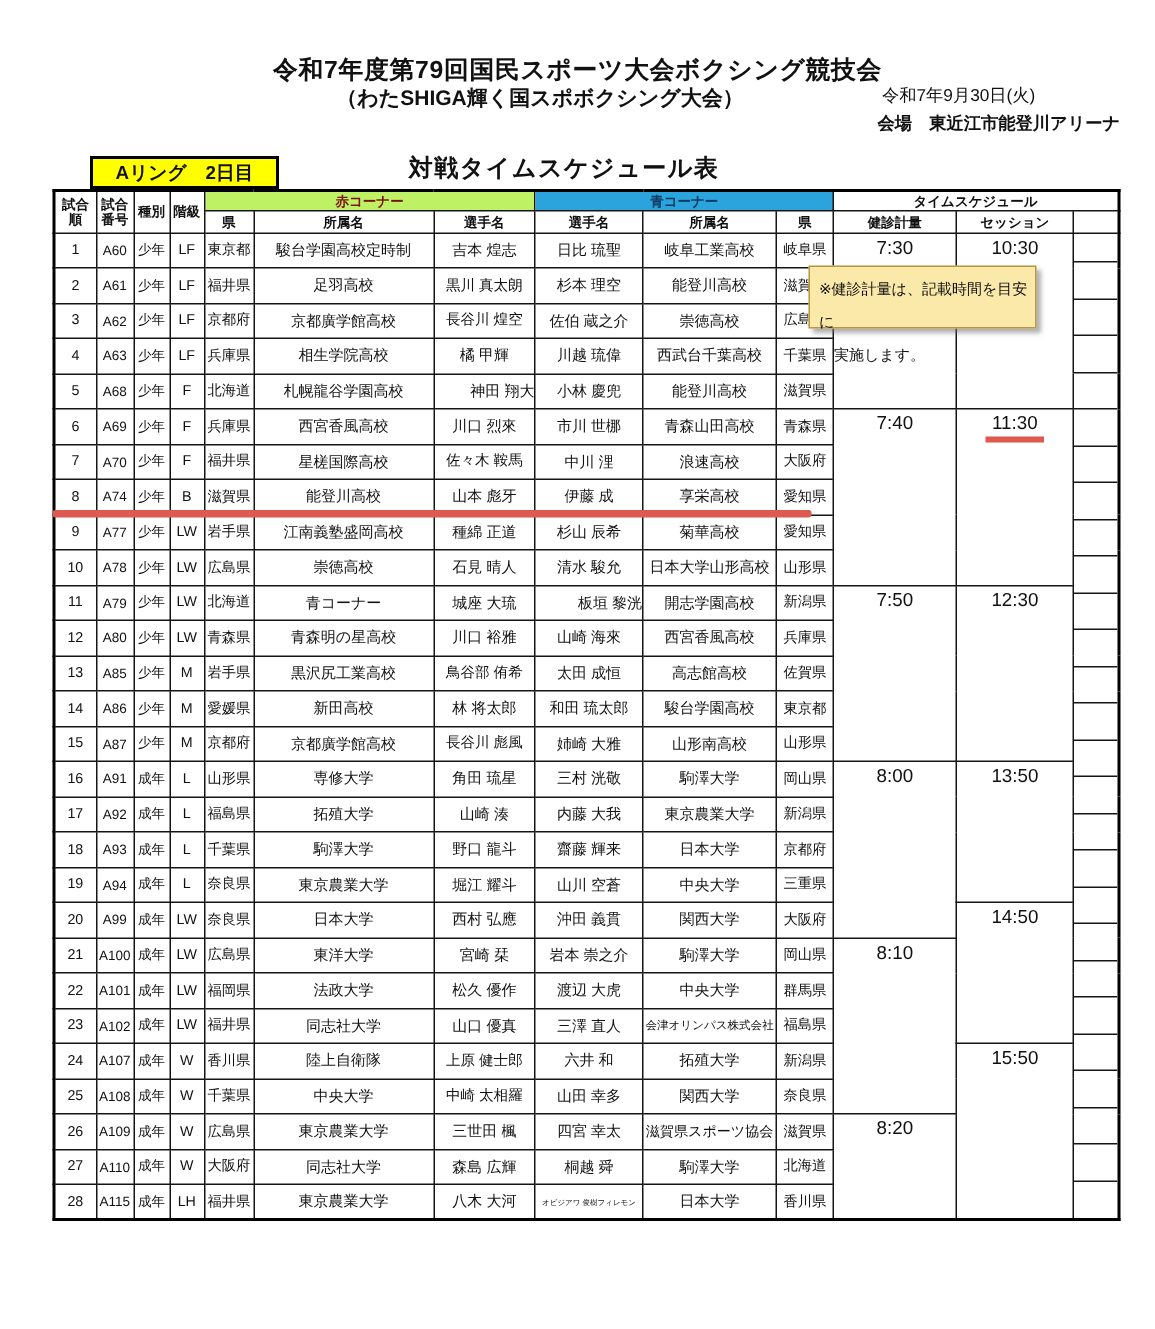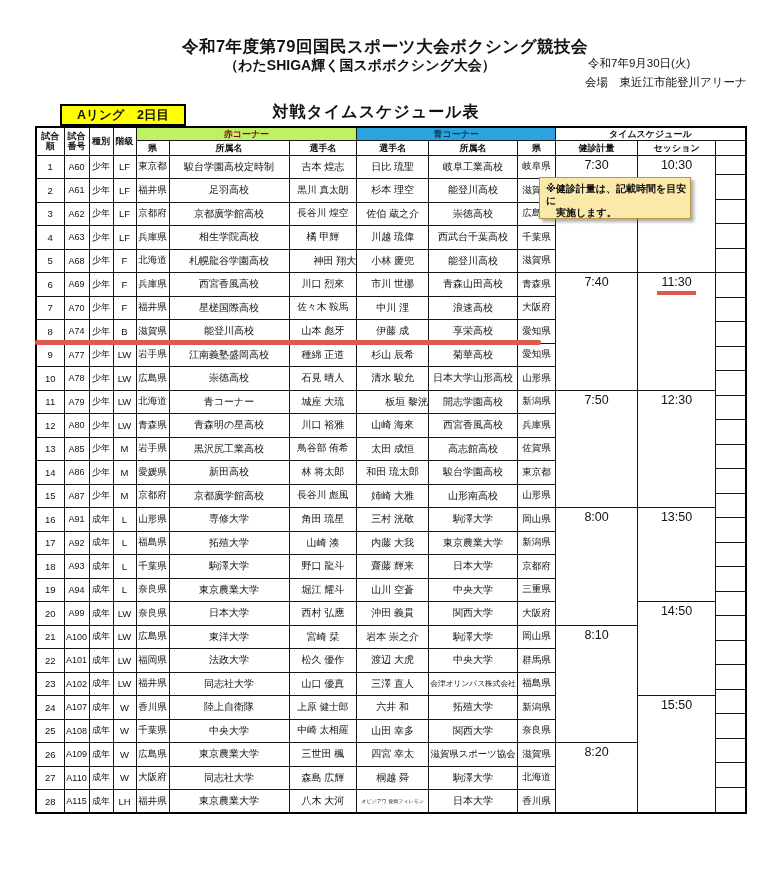--- a/index.html
+++ b/index.html
@@ -2,21 +2,21 @@
 <html><head>
 <meta charset="utf-8">
 <style>
   html,body{margin:0;padding:0;}
   body{width:770px;height:886px;background:#ffffff;position:relative;
        font-family:"Liberation Sans","DejaVu Sans",sans-serif;color:#111;}
   .abs{position:absolute;}
   .page-title{top:36px;left:0;width:770px;text-align:center;font-size:16.5px;font-weight:bold;letter-spacing:.5px;}
   .page-subtitle{top:57px;left:0;width:770px;text-align:center;padding-right:50px;box-sizing:border-box;font-size:14px;font-weight:bold;}
   .event-date{top:56px;left:588px;font-size:11.5px;}
-  .event-venue{top:75px;left:585px;font-size:11.5px;font-weight:normal;}
+  .event-venue{top:75px;left:585px;font-size:11.5px;font-weight:bold;}
   .ring-label{top:104px;left:60px;width:126px;height:22px;box-sizing:border-box;background:#ffff00;
       border:2px solid #000;text-align:center;font-size:12.5px;font-weight:bold;line-height:19px;}
   .table-title{top:102px;left:16px;width:720px;text-align:center;font-size:16px;font-weight:bold;letter-spacing:1px;}
   .tblwrap{top:126px;left:35px;}
   table{border-collapse:collapse;table-layout:fixed;border:2px solid #000;}
   th,td{border:1px solid #151515;padding:0;text-align:center;vertical-align:middle;
         white-space:nowrap;overflow:hidden;font-size:10px;}
   thead th{font-size:9px;font-weight:bold;line-height:10px;}
   thead .r1{height:13px;}
   thead .r2{height:15px;}
@@ -27,21 +27,21 @@
   td.c-no{font-size:9.5px;}
   td.c-match{font-size:9px;}
   td.c-cat{font-size:9px;}
   td.c-class{font-size:9.5px;}
   td.time-cell{vertical-align:top;padding-top:2px;font-size:12.5px;font-weight:normal;}
   .u-red{display:inline-block;border-bottom:4px solid #de584e;padding:0 4px 2px 4px;}
   td.narrowcol{vertical-align:top;padding:0;}
   .stair{border-bottom:1.5px solid #151515;}
   .note-box{top:177px;left:539px;width:152px;height:42px;box-sizing:border-box;background:#fbe9a9;
       border:1px solid #b7984a;box-shadow:3px 3px 3px rgba(110,110,110,.55);
-      font-size:10px;font-weight:bold;line-height:12px;text-align:left;padding:5px 3px 0 6px;}
+      font-size:10px;font-weight:normal;line-height:22px;text-align:left;padding:5px 3px 0 6px;}
   .note-line2{padding-left:10px;}
   .row8-line{top:340px;left:35px;width:506px;height:4.5px;background:#dc5a50;border-radius:2px;}
 </style>
 </head>
 <body>
 
 <div class="abs page-title">令和7年度第79回国民スポーツ大会ボクシング競技会</div>
 <div class="abs page-subtitle">（わたSHIGA輝く国スポボクシング大会）</div>
 <div class="abs event-date">令和7年9月30日(火)</div>
 <div class="abs event-venue">会場　東近江市能登川アリーナ</div>

